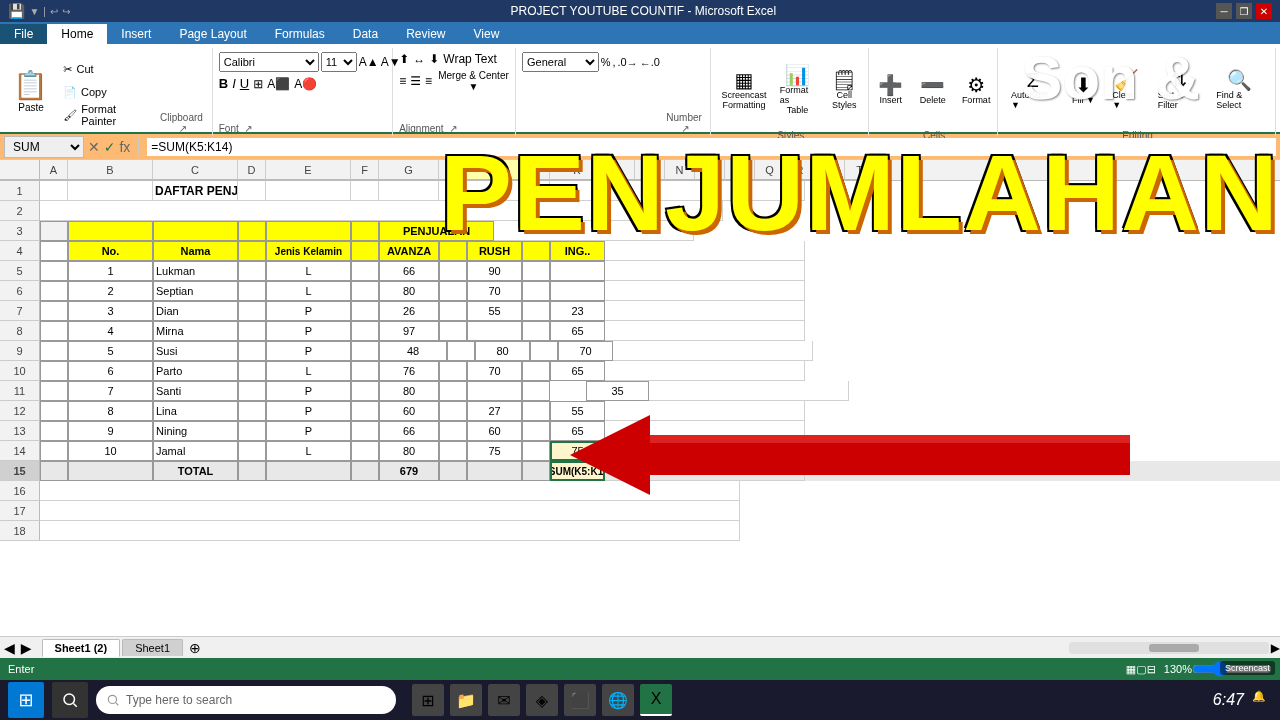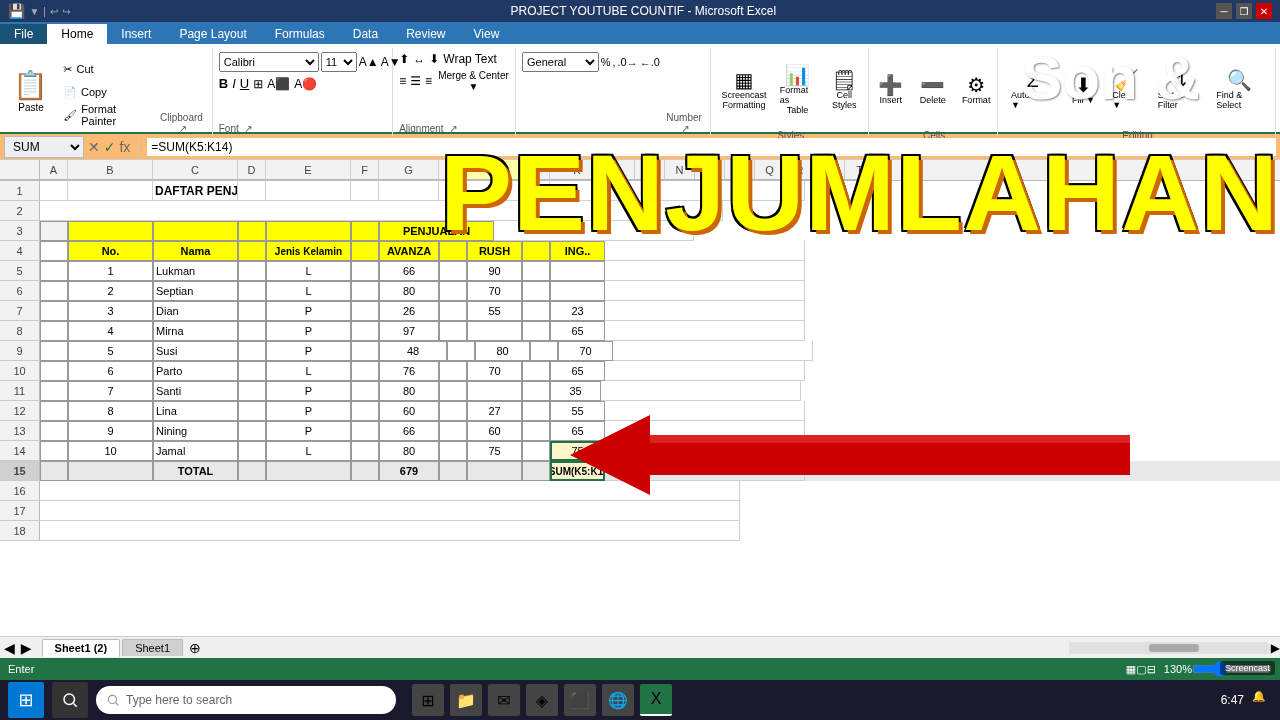--- a/index.html
+++ b/index.html
@@ -424,21 +424,21 @@
       <div class="cell" style="width:28px; border:1px solid #999;"></div>
       <div class="cell" style="width:85px; border:1px solid #999; justify-content:center;">7</div>
       <div class="cell" style="width:85px; border:1px solid #999;">Santi</div>
       <div class="cell" style="width:28px; border:1px solid #999;"></div>
       <div class="cell" style="width:85px; border:1px solid #999; justify-content:center;">P</div>
       <div class="cell" style="width:28px; border:1px solid #999;"></div>
       <div class="cell" style="width:60px; border:1px solid #999; justify-content:center;">80</div>
       <div class="cell" style="width:28px; border:1px solid #999;"></div>
       <div class="cell" style="width:55px; border:1px solid #999; justify-content:center;"></div>
       <div class="cell" style="width:28px; border:1px solid #999;"></div>
-      <div class="cell" style="width:51px; border:1px solid #999; justify-content:center;">35</div>
+      <div class="cell" style="width:63px; border:1px solid #999; justify-content:center;margin-left:36px;">35</div>
       <div class="cell" style="width:200px;"></div>
     </div>
 
     <div class="grid-row">
       <div class="row-header-cell">12</div>
       <div class="cell" style="width:28px; border:1px solid #999;"></div>
       <div class="cell" style="width:85px; border:1px solid #999; justify-content:center;">8</div>
       <div class="cell" style="width:85px; border:1px solid #999;">Lina</div>
       <div class="cell" style="width:28px; border:1px solid #999;"></div>
       <div class="cell" style="width:85px; border:1px solid #999; justify-content:center;">P</div>
@@ -557,21 +557,21 @@
       <div style="width:32px; height:32px; background:#444; border-radius:2px; display:flex; align-items:center; justify-content:center; cursor:pointer;">⊞</div>
       <div style="width:32px; height:32px; background:#444; border-radius:2px; display:flex; align-items:center; justify-content:center; cursor:pointer;">📁</div>
       <div style="width:32px; height:32px; background:#444; border-radius:2px; display:flex; align-items:center; justify-content:center; cursor:pointer;">✉</div>
       <div style="width:32px; height:32px; background:#444; border-radius:2px; display:flex; align-items:center; justify-content:center; cursor:pointer;">◈</div>
       <div style="width:32px; height:32px; background:#444; border-radius:2px; display:flex; align-items:center; justify-content:center; cursor:pointer;">⬛</div>
       <div style="width:32px; height:32px; background:#444; border-radius:2px; display:flex; align-items:center; justify-content:center; cursor:pointer;">🌐</div>
       <div style="width:32px; height:32px; background:#217346; border-radius:2px; display:flex; align-items:center; justify-content:center; cursor:pointer; border-bottom:2px solid #fff;">X</div>
     </div>
     <div class="taskbar-right">
       <div style="display:flex; flex-direction:column; align-items:flex-end;">
-        <span style="font-size:12px; color:#fff;">6:47</span>
+        <span style="font-size:16px; color:#fff;font-style:italic;">6:47</span>
       </div>
       <div style="width:20px; height:20px; cursor:pointer;">🔔</div>
     </div>
   </div>
 
   <div style="position:absolute; top:0; left:0; width:1280px; height:680px; pointer-events:none; overflow:hidden;">
 
 
     <div style="position:absolute; top:130px; left:440px; white-space:nowrap;">
       <span style="font-size:108px; font-weight:900; color:#ffff00; text-shadow: 4px 4px 0 #cc6600, -2px -2px 0 #000, 2px -2px 0 #000, -2px 2px 0 #000, 2px 2px 0 #000; font-family: Impact, Arial Black, sans-serif; letter-spacing:1px;">PENJUMLAHAN</span>

